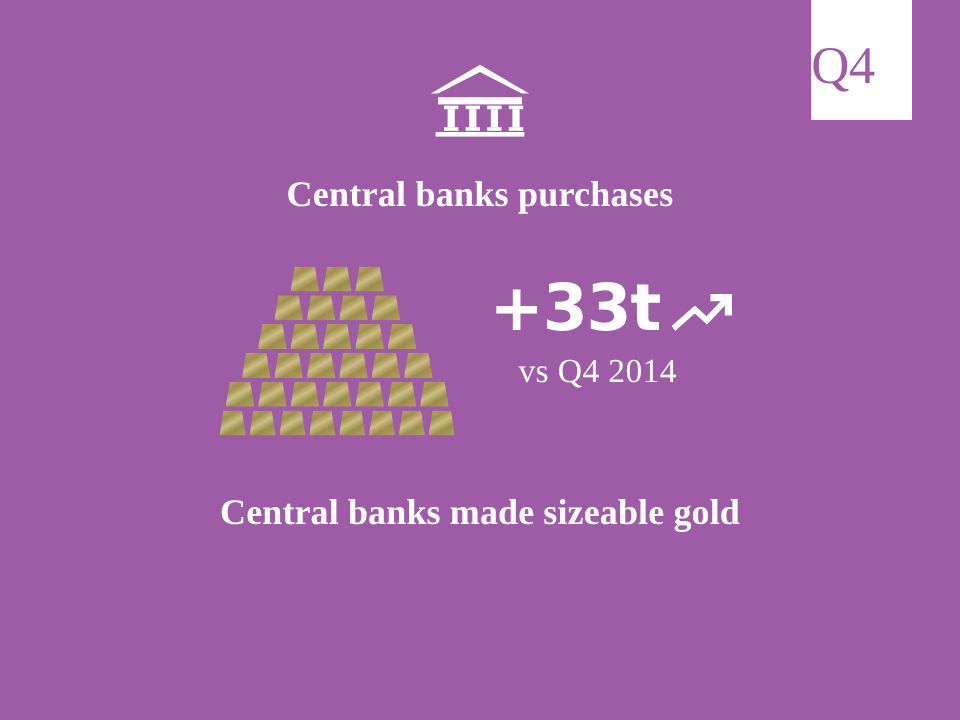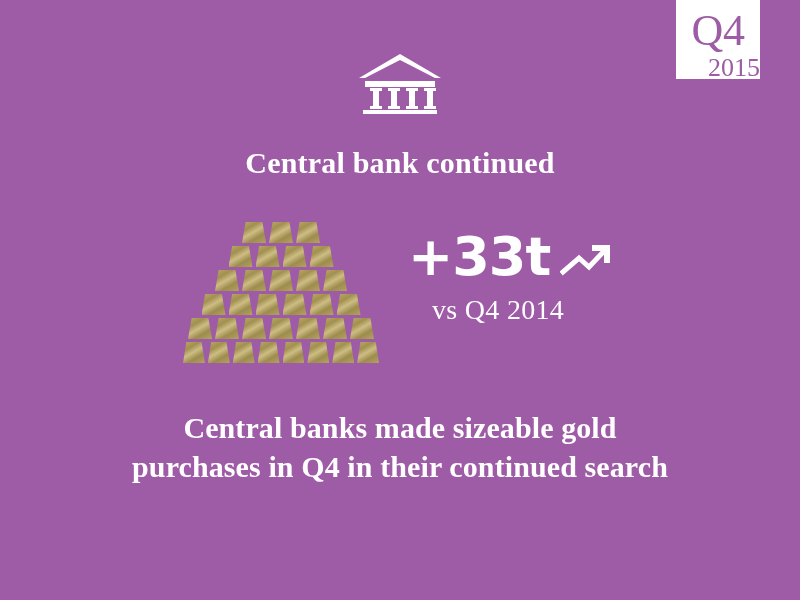--- a/index.html
+++ b/index.html
@@ -20,24 +20,24 @@
     background: #9e5ba6;
     overflow: hidden;
   }
 
   
   .quarter-badge {
     position: absolute;
     top: 0;
     left: 676px;
     width: 84px;
-    height: 79px;
+    height: 100px;
     background: #ffffff;
     display: flex;
-    flex-direction: column;
+    flex-direction: row;
     align-items: center;
     justify-content: flex-start;
     padding-top: 9px;
     box-sizing: border-box;
   }
   .quarter-badge .q-main {
     font-family: "Liberation Serif", serif;
     font-size: 44px;
     font-weight: 400;
     color: #9e5ba6;
@@ -186,21 +186,21 @@
 
         <rect x="67" y="36" width="12" height="3" fill="#ffffff"></rect>
         <rect x="70" y="39" width="6" height="15" fill="#ffffff"></rect>
         <rect x="67" y="54" width="12" height="3" fill="#ffffff"></rect>
 
         <rect x="6" y="58" width="74" height="4" fill="#ffffff"></rect>
       </svg>
     </span>
   </div>
 
-  <div class="headline">Central bank continued</div>
+  <div class="headline">Central banks purchases</div>
 
   <div class="middle">
 
     <div class="bar-pyramid">
       <div class="bar-row">
         <div class="gold-bar"></div>
         <div class="gold-bar"></div>
         <div class="gold-bar"></div>
       </div>
       <div class="bar-row">
@@ -255,16 +255,15 @@
           </svg>
         </span>
       </div>
       <div class="stat-compare">vs Q4 2014</div>
     </div>
 
   </div>
 
   <div class="summary">
     <span class="sline">Central banks made sizeable gold</span>
-    <span class="sline">purchases in Q4 in their continued search</span>
   </div>
 
 </div>
 
 </body></html>

